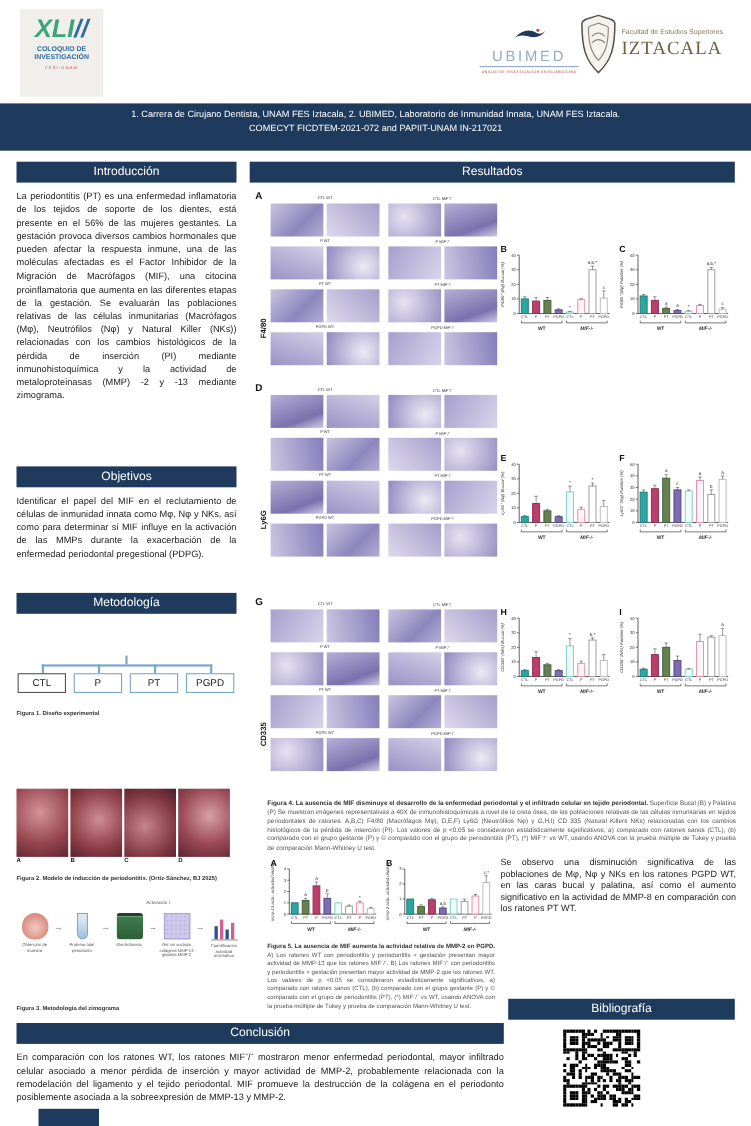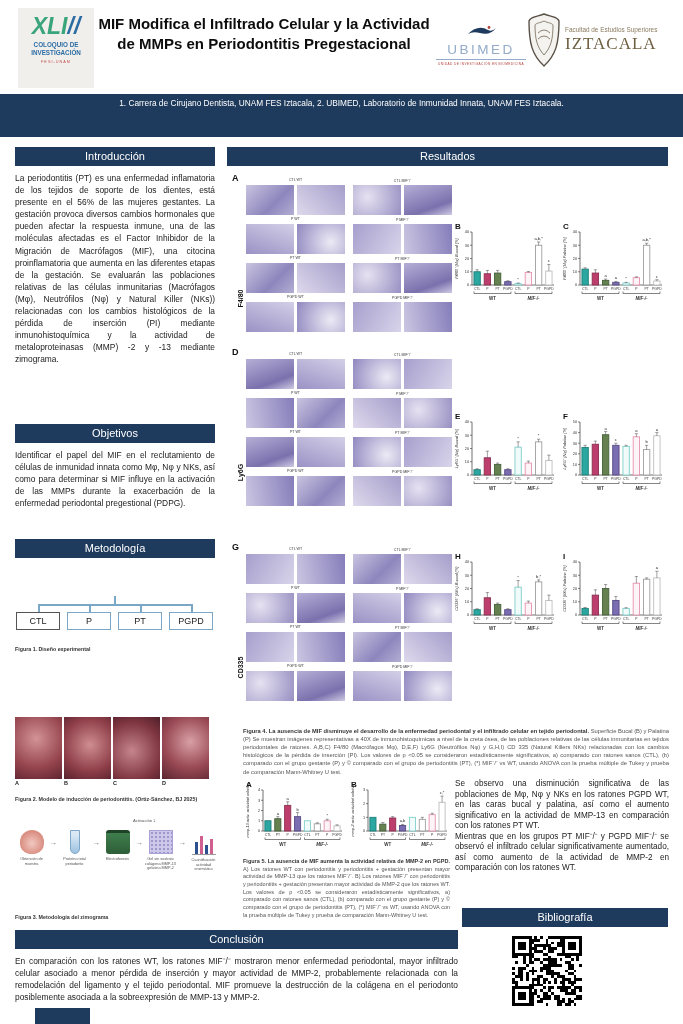--- a/index.html
+++ b/index.html
@@ -110,21 +110,20 @@
 <body>
 
 <div class="abs" id="logo-coloquio">
   <div class="xli"><span class="x">XLI</span><span>//</span></div>
   <div class="colq">COLOQUIO DE</div>
   <div class="colq" style="margin-top:0;">INVESTIGACIÓN</div>
   <div class="colq3">FESI-UNAM</div>
 </div>
 
 <div class="abs" id="title-block">
-  <div id="poster-title">MIF Modifica el Infiltrado Celular y la Actividad de MMPs en Periodontitis Pregestacional</div>
 </div>
 
 <div class="abs" id="logo-ubimed">
   <svg width="34" height="14" viewBox="0 0 34 14">
     <path d="M4 10 Q14 0 24 6 Q28 8 32 4 Q26 12 16 9 Q9 7 4 10 Z" fill="#1e3a5c"></path>
     <circle cx="25" cy="3.5" r="1.4" fill="#b5433c"></circle>
   </svg>
   <div id="ubimed-name">UBIMED</div>
   <div id="ubimed-sub">UNIDAD DE INVESTIGACIÓN EN BIOMEDICINA</div>
 </div>
@@ -136,20 +135,21 @@
     <path d="M10 20 Q16 14 22 20 M10 26 Q16 20 22 26" stroke="#8a8174" stroke-width="1" fill="none"></path>
   </svg>
   <div id="fes-text">
     <div class="l1">Facultad de Estudios Superiores</div>
     <div class="l2">IZTACALA</div>
   </div>
 </div>
 
 <div class="abs" id="authors-bar">
   <div>1. Carrera de Cirujano Dentista, UNAM FES Iztacala, 2. UBIMED, Laboratorio de Inmunidad Innata, UNAM FES Iztacala.</div>
+  <div>COMECYT FICDTEM-2021-072 and PAPIIT-UNAM IN-217021</div>
 </div>
 
 <div class="sec-header" id="hdr-intro">Introducción</div>
 <div class="bodytext" id="intro-body">La periodontitis (PT) es una enfermedad inflamatoria de los tejidos de soporte de los dientes, está presente en el 56% de las mujeres gestantes. La gestación provoca diversos cambios hormonales que pueden afectar la respuesta inmune, una de las moléculas afectadas es el Factor Inhibidor de la Migración de Macrófagos (MIF), una citocina proinflamatoria que aumenta en las diferentes etapas de la gestación. Se evaluarán las poblaciones relativas de las células inmunitarias (Macrófagos (Mφ), Neutrófilos (Nφ) y Natural Killer (NKs)) relacionadas con los cambios histológicos de la pérdida de inserción (PI) mediante inmunohistoquímica y la actividad de metaloproteinasas (MMP) -2 y -13 mediante zimograma.</div>
 
 <div class="sec-header" id="hdr-obj">Objetivos</div>
 <div class="bodytext" id="obj-body">Identificar el papel del MIF en el reclutamiento de células de inmunidad innata como Mφ, Nφ y NKs, así como para determinar si MIF influye en la activación de las MMPs durante la exacerbación de la enfermedad periodontal pregestional (PDPG).</div>
 
 <div class="sec-header" id="hdr-met">Metodología</div>
 
@@ -793,22 +793,21 @@
 
 <div class="bigcap" id="fig4-caption">
   <span class="lead">Figura 4. La ausencia de MIF disminuye el desarrollo de la enfermedad periodontal y el infiltrado celular en tejido periodontal.</span><span> Superficie Bucal (B) y Palatina (P) Se muestran imágenes representativas a 40X de inmunohistoquímicas a nivel de la creta ósea, de las poblaciones relativas de las células inmunitarias en tejidos periodontales de ratones. A,B,C) F4/80 (Macrófagos Mφ), D,E,F) Ly6G (Neutrófilos Nφ) y G,H,I) CD 335 (Natural Killers NKs) relacionadas con los cambios histológicos de la pérdida de inserción (PI). Los valores de p &lt;0.05 se consideraron estadísticamente significativos, a) comparado con ratones sanos (CTL), (b) comparado con el grupo gestante (P) y © comparado con el grupo de periodontitis (PT), (*) MIF⁻/⁻ vs WT, usando ANOVA con la prueba múltiple de Tukey y prueba de comparación Mann-Whitney U test.</span>
 </div>
 
 <div class="bigcap" id="fig5-caption">
   <span class="lead">Figura 5. La ausencia de MIF aumenta la actividad relativa de MMP-2 en PGPD.</span><span> A) Los ratones WT con periodontitis y periodontitis + gestación presentan mayor actividad de MMP-13 que los ratones MIF⁻/⁻. B) Los ratones MIF⁻/⁻ con periodontitis y periodontitis + gestación presentan mayor actividad de MMP-2 que los ratones WT. Los valores de p &lt;0.05 se consideraron estadísticamente significativos, a) comparado con ratones sanos (CTL), (b) comparado con el grupo gestante (P) y © comparado con el grupo de periodontitis (PT), (*) MIF⁻/⁻ vs WT, usando ANOVA con la prueba múltiple de Tukey y prueba de comparación Mann-Whitney U test.</span>
 </div>
 
 <div class="bodytext" id="results-text">
-  <p>Se observo una disminución significativa de las poblaciones de Mφ, Nφ y NKs en los ratones PGPD WT, en las caras bucal y palatina, así como el aumento significativo en la actividad de MMP-13 en comparación con los ratones PT WT.</p>
-  <p>Mientras que en los grupos PT MIF⁻/⁻ y PGPD MIF⁻/⁻ se observó el infiltrado celular significativamente aumentado, así como aumento de la actividad de MMP-2 en comparación con los ratones WT.</p>
+  <p>Se observo una disminución significativa de las poblaciones de Mφ, Nφ y NKs en los ratones PGPD WT, en las caras bucal y palatina, así como el aumento significativo en la actividad de MMP-8 en comparación con los ratones PT WT.</p>
 </div>
 
 <div class="sec-header" id="hdr-bib">Bibliografía</div>
 <div class="abs" id="qr">
     <div style="background: rgb(0, 0, 0);"></div>
     <div style="background: rgb(0, 0, 0);"></div>
     <div style="background: rgb(0, 0, 0);"></div>
     <div style="background: rgb(0, 0, 0);"></div>
     <div style="background: rgb(0, 0, 0);"></div>
     <div style="background: rgb(0, 0, 0);"></div>

